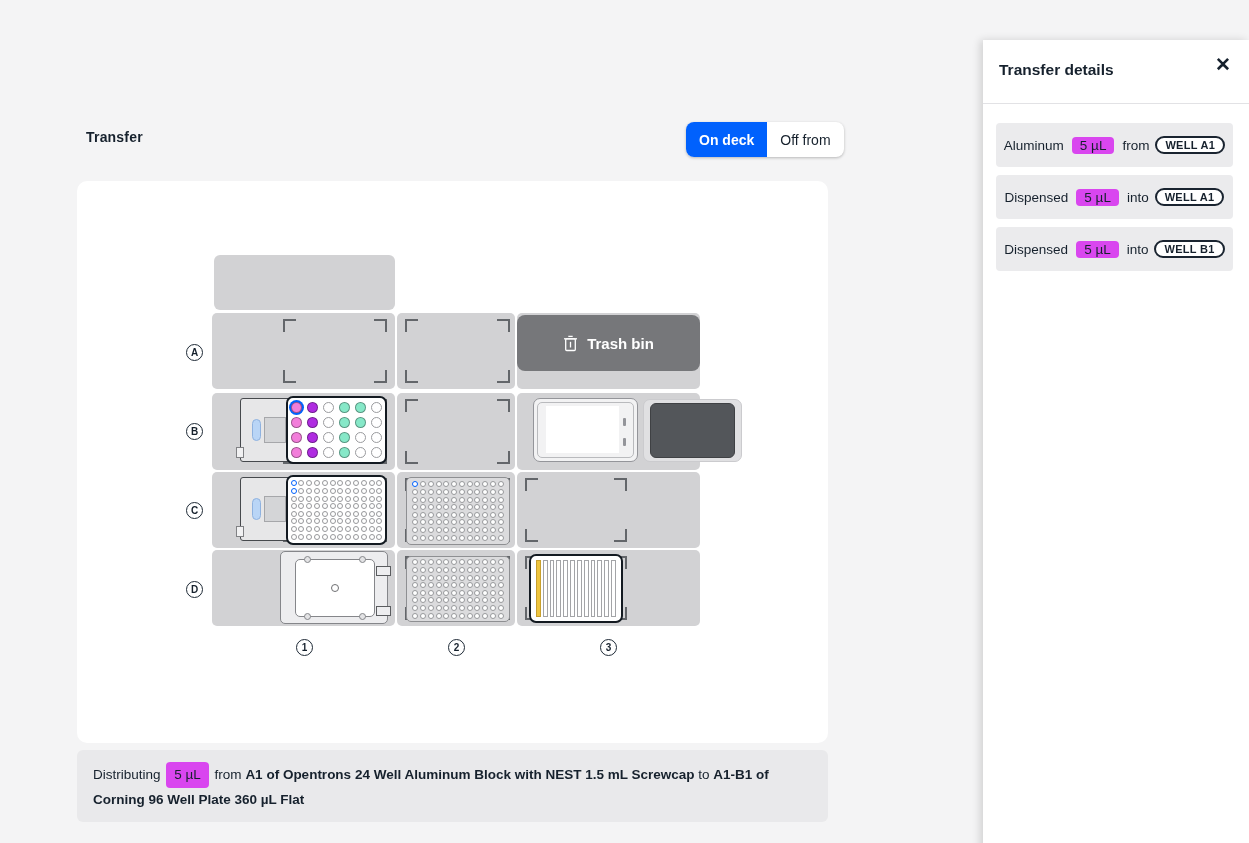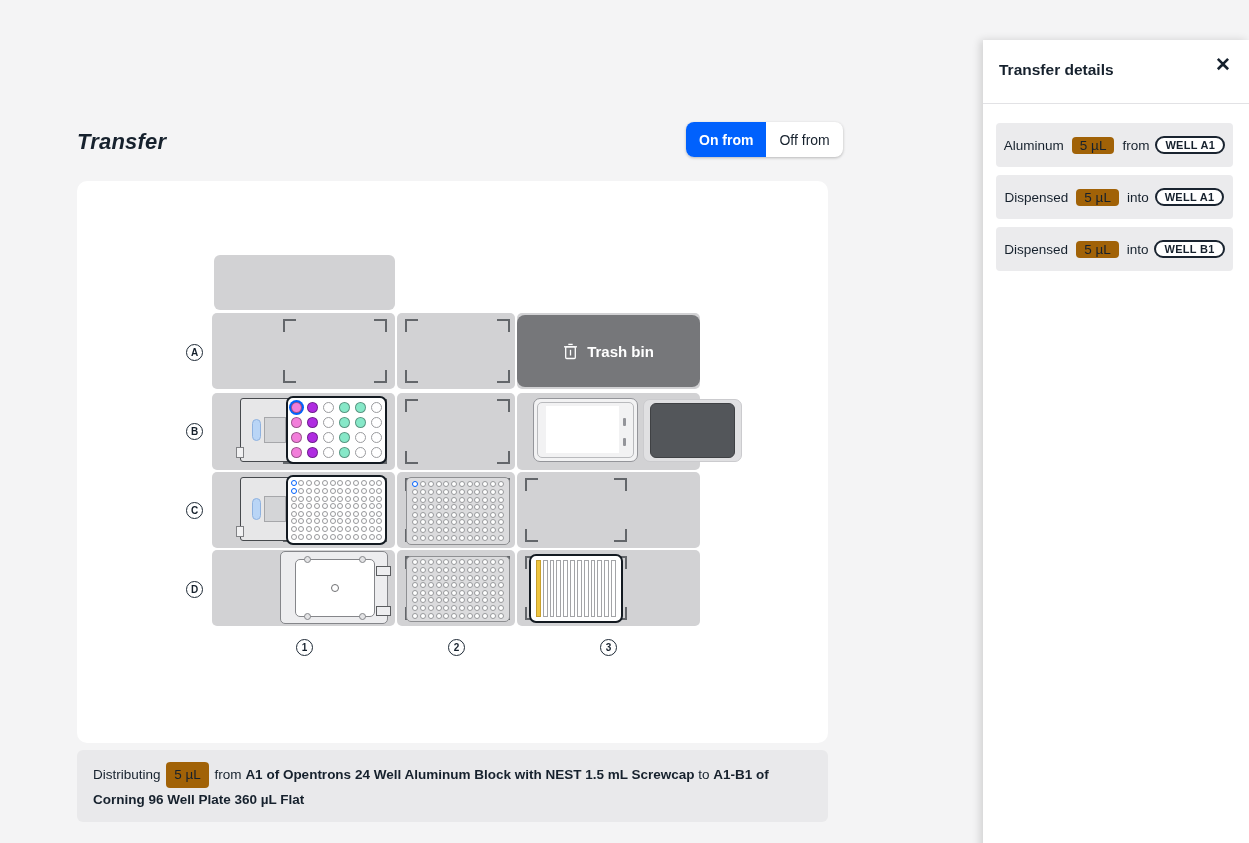--- a/index.html
+++ b/index.html
@@ -4,37 +4,37 @@
 <style>
   * { box-sizing: border-box; margin: 0; padding: 0; }
   html,body { width:1249px; height:843px; overflow:hidden; }
   body {
     font-family:"Liberation Sans", sans-serif;
     background:#F4F4F5;
     color:#16212D;
     position:relative;
   }
   
-  .page-title { position:absolute; left:77px; top:129px; font-size:22px; font-weight:700; letter-spacing:.2px;font-style:italic; }
+  .page-title { position:absolute; left:86px; top:129px; font-size:14px; font-weight:700; letter-spacing:.2px; }
   .toggle { position:absolute; left:686px; top:122px; height:35px; display:flex; background:#fff; border-radius:8px; overflow:hidden; box-shadow:0 1px 3px rgba(0,0,0,.25); }
   .toggle .seg { display:flex; align-items:center; padding:0 13px; font-size:14px; cursor:pointer; }
   .toggle .seg.active { background:var(--accent); color:#fff; font-weight:600; }
 
   
   .deck-card { position:absolute; left:77px; top:181px; width:751px; height:562px; background:#fff; border-radius:10px; }
   .slot { position:absolute; background:#D2D2D4; border-radius:5px; }
   .staging { position:absolute; left:137px; top:74px; width:181px; height:55px; background:#D2D2D4; border-radius:6px; }
   .marks { position:absolute; }
   .marks::before,.marks::after,.marks b::before,.marks b::after { content:""; position:absolute; width:11px; height:11px; border:0 solid #63666A; }
   .marks::before { left:0; top:0; border-left-width:2px; border-top-width:2px; }
   .marks::after  { right:0; top:0; border-right-width:2px; border-top-width:2px; }
   .marks b::before { left:0; bottom:0; border-left-width:2px; border-bottom-width:2px; }
   .marks b::after  { right:0; bottom:0; border-right-width:2px; border-bottom-width:2px; }
 
-  .trash { position:absolute; left:440px; top:134px; width:183px; height:72px; background:var(--trash); border-radius:8px; display:flex; align-items:center; justify-content:center; gap:9px; color:#fff; font-size:15px; font-weight:700; cursor:pointer; }
+  .trash { position:absolute; left:440px; top:134px; width:183px; height:56px; background:var(--trash); border-radius:8px; display:flex; align-items:center; justify-content:center; gap:9px; color:#fff; font-size:15px; font-weight:700; cursor:pointer; }
 
   .row-label,.col-label { position:absolute; width:17px; height:17px; border:1.5px solid #1E2A36; border-radius:50%; display:flex; align-items:center; justify-content:center; font-size:10px; font-weight:700; background:#fff; }
 
   
   .temp-module { position:absolute; width:90px; height:64px; background:#E7E7E8; border:1px solid #46494D; border-radius:3px; cursor:pointer; }
   .tm-oval { position:absolute; left:11px; top:50%; transform:translateY(-50%); width:9px; height:22px; background:#B9D5F6; border:1px solid #8FB2DF; border-radius:5px; }
   .tm-square { position:absolute; left:23px; top:50%; transform:translateY(-50%); width:22px; height:26px; background:#D4D5D7; border:1px solid #A6A7AA; }
   .tm-notch { position:absolute; left:-5px; bottom:3px; width:8px; height:11px; background:#F1F1F2; border:1px solid #808184; }
 
   
@@ -64,38 +64,38 @@
   
   .reader { position:absolute; left:456px; top:217px; width:105px; height:64px; background:#F2F2F3; border:1.2px solid #94959A; border-radius:7px; cursor:pointer; }
   .reader::before { content:""; position:absolute; inset:3px; border:1px solid #B9BABD; border-radius:5px; }
   .reader-screen { position:absolute; left:12px; top:7px; width:73px; height:47px; background:#fff; }
   .vent { position:absolute; width:3px; height:8px; background:#94959A; border-radius:1px; }
   .lid-dock { position:absolute; left:566px; top:218px; width:99px; height:63px; background:#E0E0E2; border:1px solid #CBCBCE; border-radius:7px; }
   .lid { position:absolute; left:573px; top:222px; width:85px; height:55px; background:#53565A; border:1px solid #3F4144; border-radius:6px; cursor:pointer; }
 
   
   .footer { position:absolute; left:77px; top:750px; width:751px; height:72px; background:#E9E9EB; border-radius:6px; padding:12px 16px; font-size:13.5px; line-height:24px; }
-  .badge { display:inline-block; background:#a16207; border-radius:4px; padding:1px 8px; margin:0 2px; }
+  .badge { display:inline-block; background:#d946ef; border-radius:4px; padding:1px 8px; margin:0 2px; }
 
   
   .sidebar { position:absolute; left:983px; top:0; width:266px; height:843px; background:#fff; box-shadow:-3px 0 8px rgba(0,0,0,.14);margin-top:40px; }
   .sidebar-title { position:absolute; left:16px; top:21px; font-size:15.5px; font-weight:700; }
   .close-btn { position:absolute; right:18px; top:15px; font-size:19px; font-weight:700; cursor:pointer; line-height:1; }
   .sb-divider { position:absolute; left:0; right:0; height:1px; background:#E2E2E5; }
   .events { position:absolute; left:13px; right:16px; top:83px; }
   .event-row { height:44px; margin-bottom:8px; background:#EBEBED; border-radius:4px; display:flex; align-items:center; justify-content:center; gap:6px; font-size:13.5px; }
   .pill { border:2px solid #1A2430; border-radius:11px; padding:1px 8px; font-size:11px; font-weight:700; letter-spacing:.3px; background:#fff; }
 </style>
 </head>
 <body>
 
 <h1 class="page-title">Transfer</h1>
 
 <div class="toggle">
-  <div class="seg active">On from</div>
+  <div class="seg active">On deck</div>
   <div class="seg">Off from</div>
 </div>
 
 <div class="deck-card">
 
   <div class="staging"></div>
 
   <div class="slot" style="left:135px;top:132px;width:183px;height:76px"></div>
   <div class="slot" style="left:320px;top:132px;width:118px;height:76px"></div>
   <div class="slot" style="left:440px;top:132px;width:183px;height:76px"></div>

